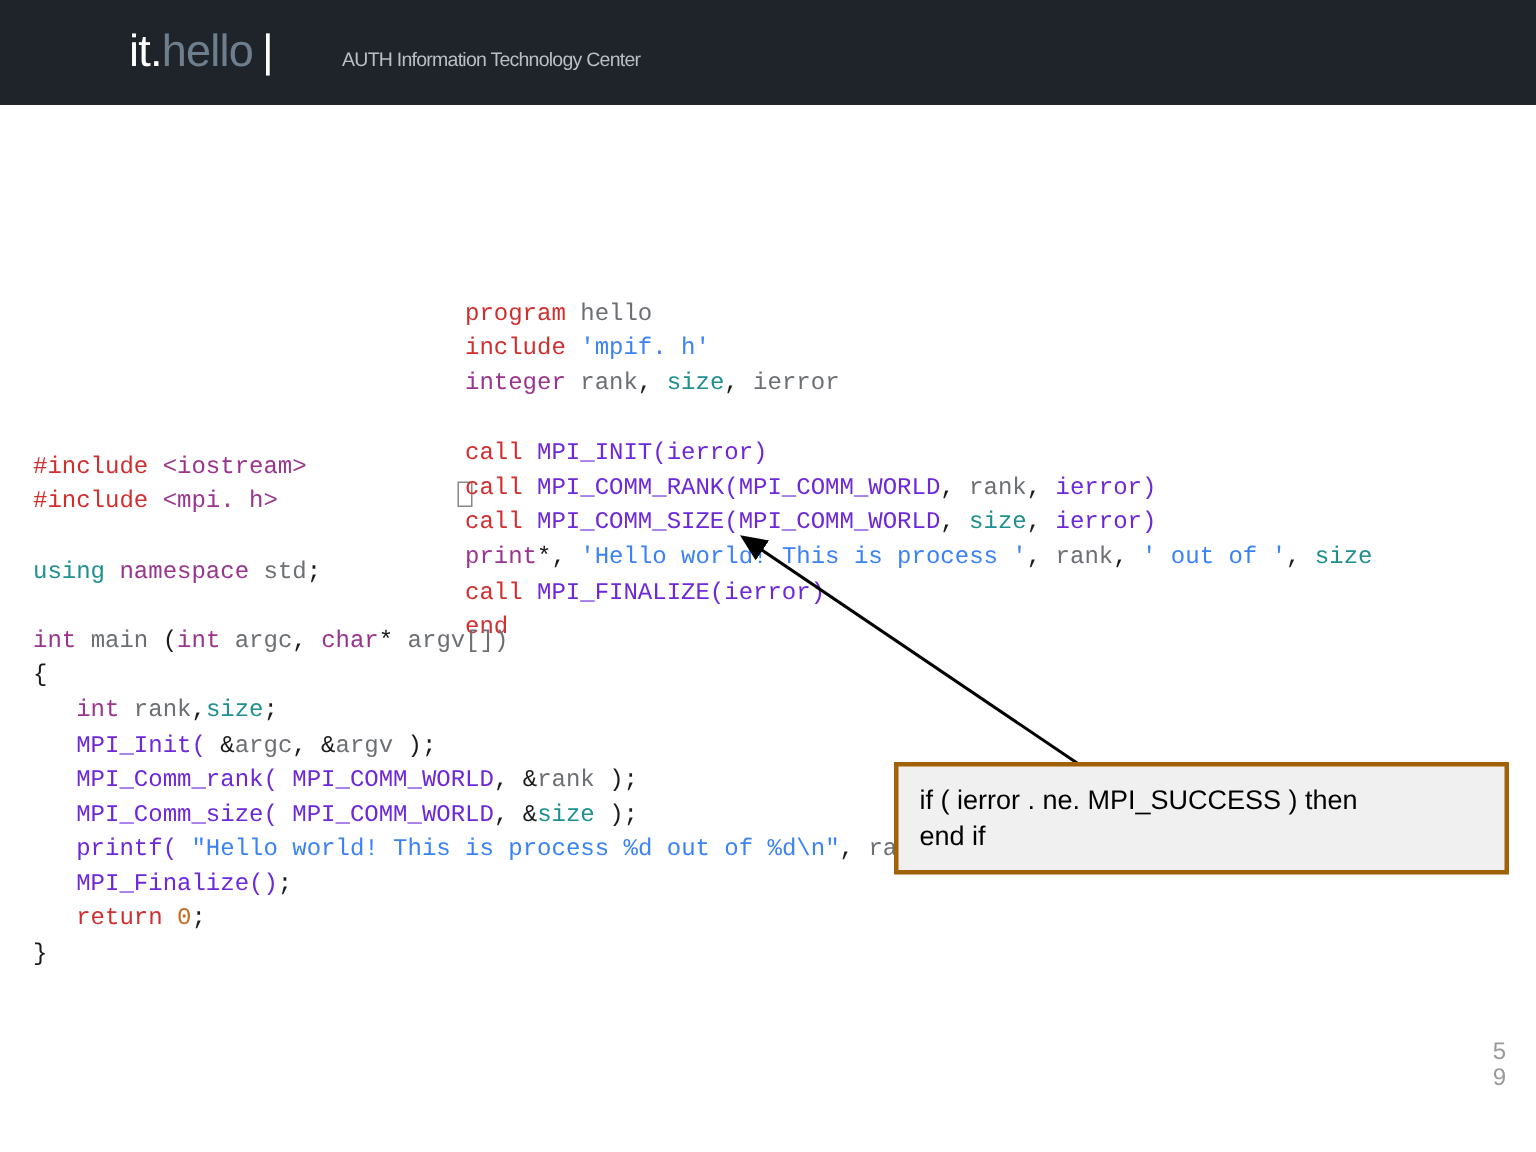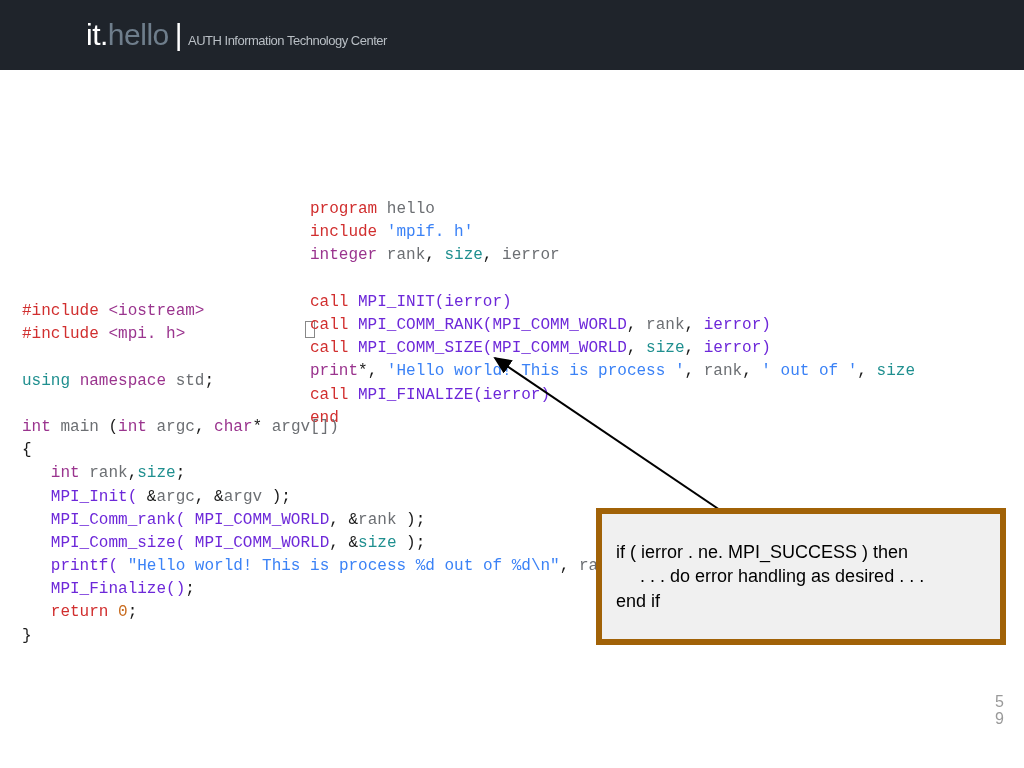--- a/index.html
+++ b/index.html
@@ -4,34 +4,34 @@
 <style>
   * { margin: 0; padding: 0; box-sizing: border-box; }
   html, body { width: 1024px; height: 768px; background: #ffffff; font-family: Arial, Helvetica, sans-serif; overflow: hidden; }
   .slide { position: relative; width: 1024px; height: 768px; }
   .header-bar { position: absolute; top: 0; left: 0; right: 0; height: 70px; background: #1f242b; display: flex; align-items: center; padding-left: 86px; }
   .logo { font-size: 30px; letter-spacing: -0.5px; }
   .logo-it { color: #ffffff; font-weight: 400; }
   .logo-dot { color: #ffffff; }
   .logo-auth { color: #6f7e8c; font-weight: 400; }
   .logo-sep { color: #ffffff; font-weight: 300; padding: 0 6px; }
-  .logo-tag { color: #b9bfc5; font-size: 13px; }
+  .logo-tag { color: #b9bfc5; font-size: 13px; margin-left: 40px; }
   .title { position: absolute; top: 108px; left: 0; right: 0; text-align: center; font-family: Calibri, Arial, sans-serif; font-size: 56px; font-weight: 400; color: #000; }
   .code { font-family: Menlo, Consolas, "Courier New", monospace; font-size: 16px; line-height: 1.45; white-space: pre; }
   .fortran-block { position: absolute; top: 198px; left: 310px; }
   .cpp-block { position: absolute; top: 300px; left: 22px; }
   .c-red { color: #d12f2f; }
   .c-purple { color: #9a348e; }
   .c-cyan { color: #1f8f8f; }
   .c-grey { color: #6c6f73; }
   .c-pink { color: #3b82f6; margin-top: 36px; }
   .c-dgrey { color: #6d28d9; }
   .c-black { color: #1a1a1a; }
   .c-orange { color: #c96b1e; }
-  .callout { position: absolute; top: 508px; left: 596px; width: 410px; background: #f0f0f0; border: 6px solid #a16207; padding: 26px 14px; font-family: Arial, sans-serif; font-size: 18px; color: #000; line-height: 1.35; }
+  .callout { position: absolute; top: 508px; left: 596px; width: 410px; background: #f0f0f0; border: 3px solid #a16207; padding: 10px 14px; font-family: Arial, sans-serif; font-size: 18px; color: #000; line-height: 1.35; }
   .callout .indent { padding-left: 24px; display: block; }
   .page-num { position: absolute; right: 20px; bottom: 40px; text-align: right; color: #9a9a9a; font-size: 16px; line-height: 1.1; }
   .arrow-svg { position: absolute; top: 350px; left: 485px; pointer-events: none; }
   .cursor-box { position: absolute; top: 321px; left: 305px; width: 10px; height: 17px; border: 1px solid #888; }
 </style>
 </head>
 <body>
 
 <div class="slide">
 
@@ -75,21 +75,20 @@
     <defs>
       <marker id="ah" markerWidth="10" markerHeight="10" refX="8" refY="4" orient="auto">
         <path d="M0,0 L9,4 L0,8 Z" fill="#000"></path>
       </marker>
     </defs>
     <line x1="235" y1="160" x2="10" y2="8" stroke="#000" stroke-width="2" marker-end="url(#ah)"></line>
   </svg>
 
   <div class="callout">
     <span>if ( ierror . ne. MPI_SUCCESS ) then</span><br>
-    <span class="indent">. . . do error handling as desired . . .</span>
     <span>end if</span>
   </div>
 
   <div class="page-num">
     <div>5</div>
     <div>9</div>
   </div>
 
 </div>
 

